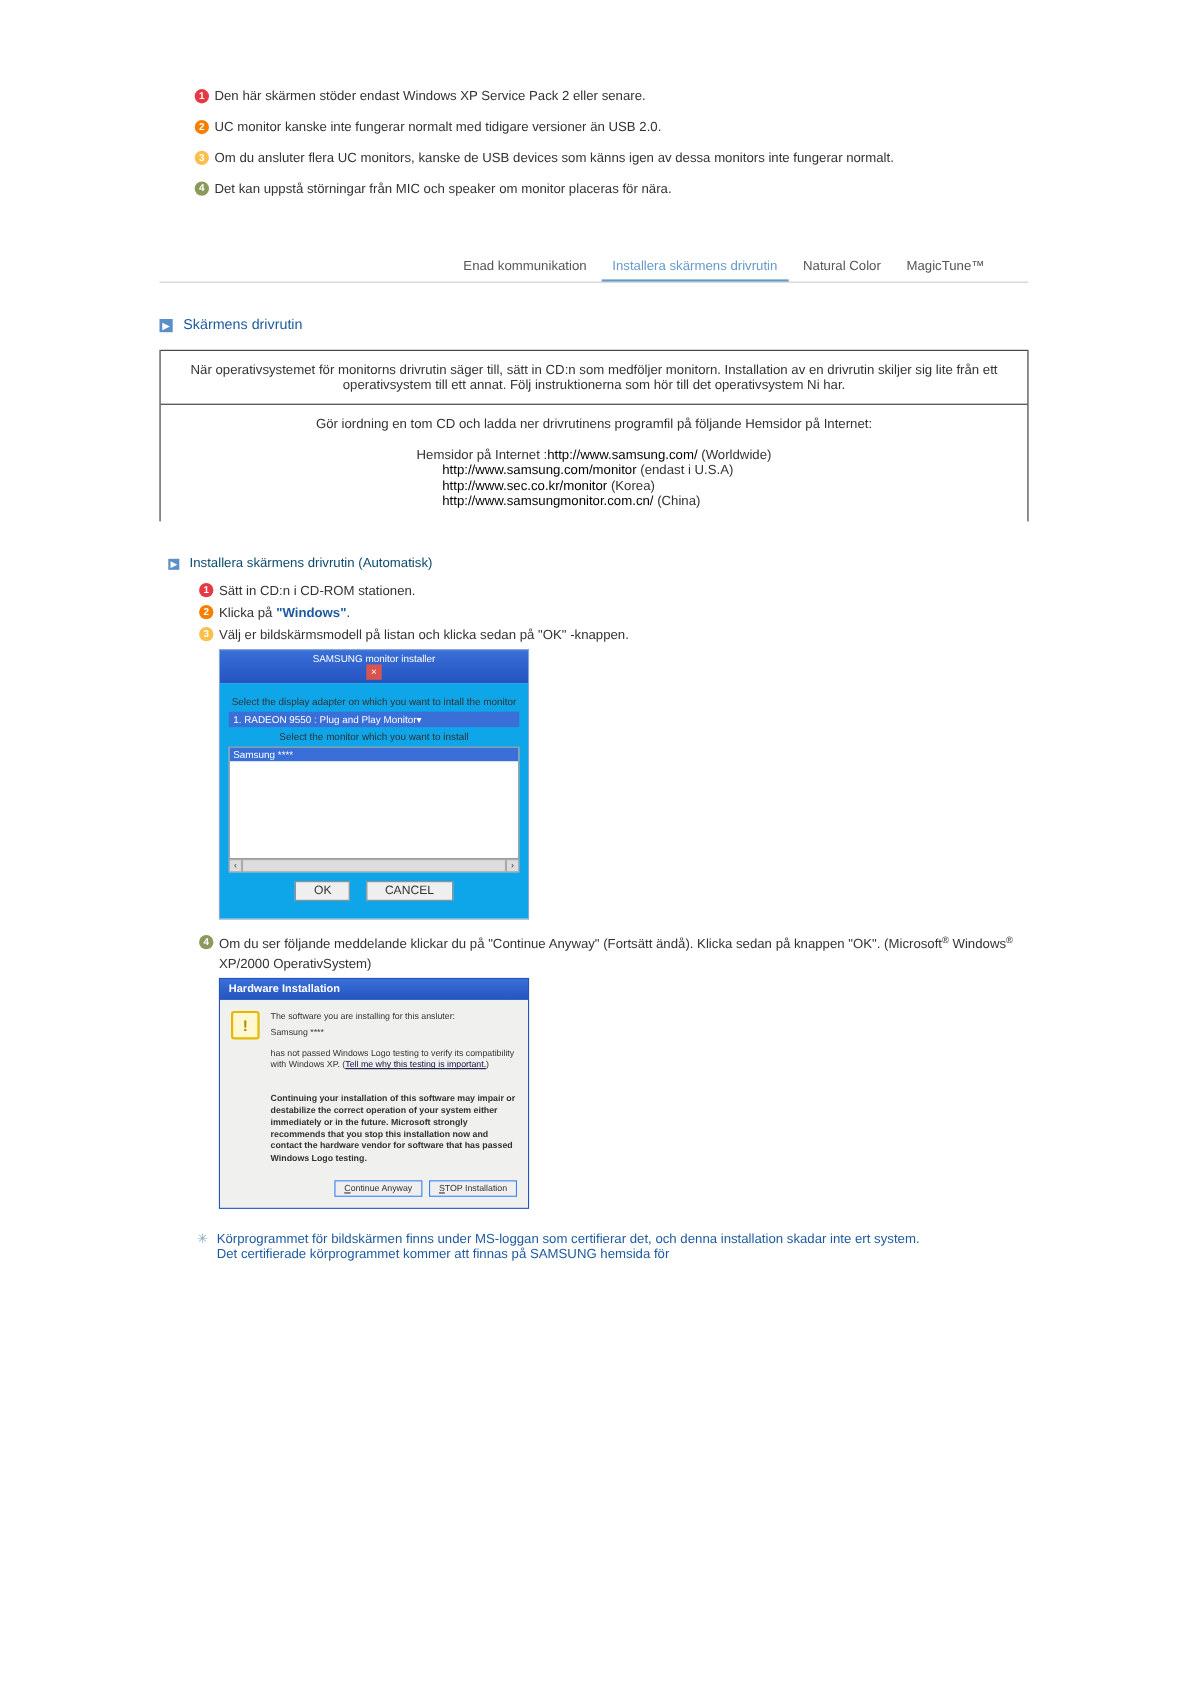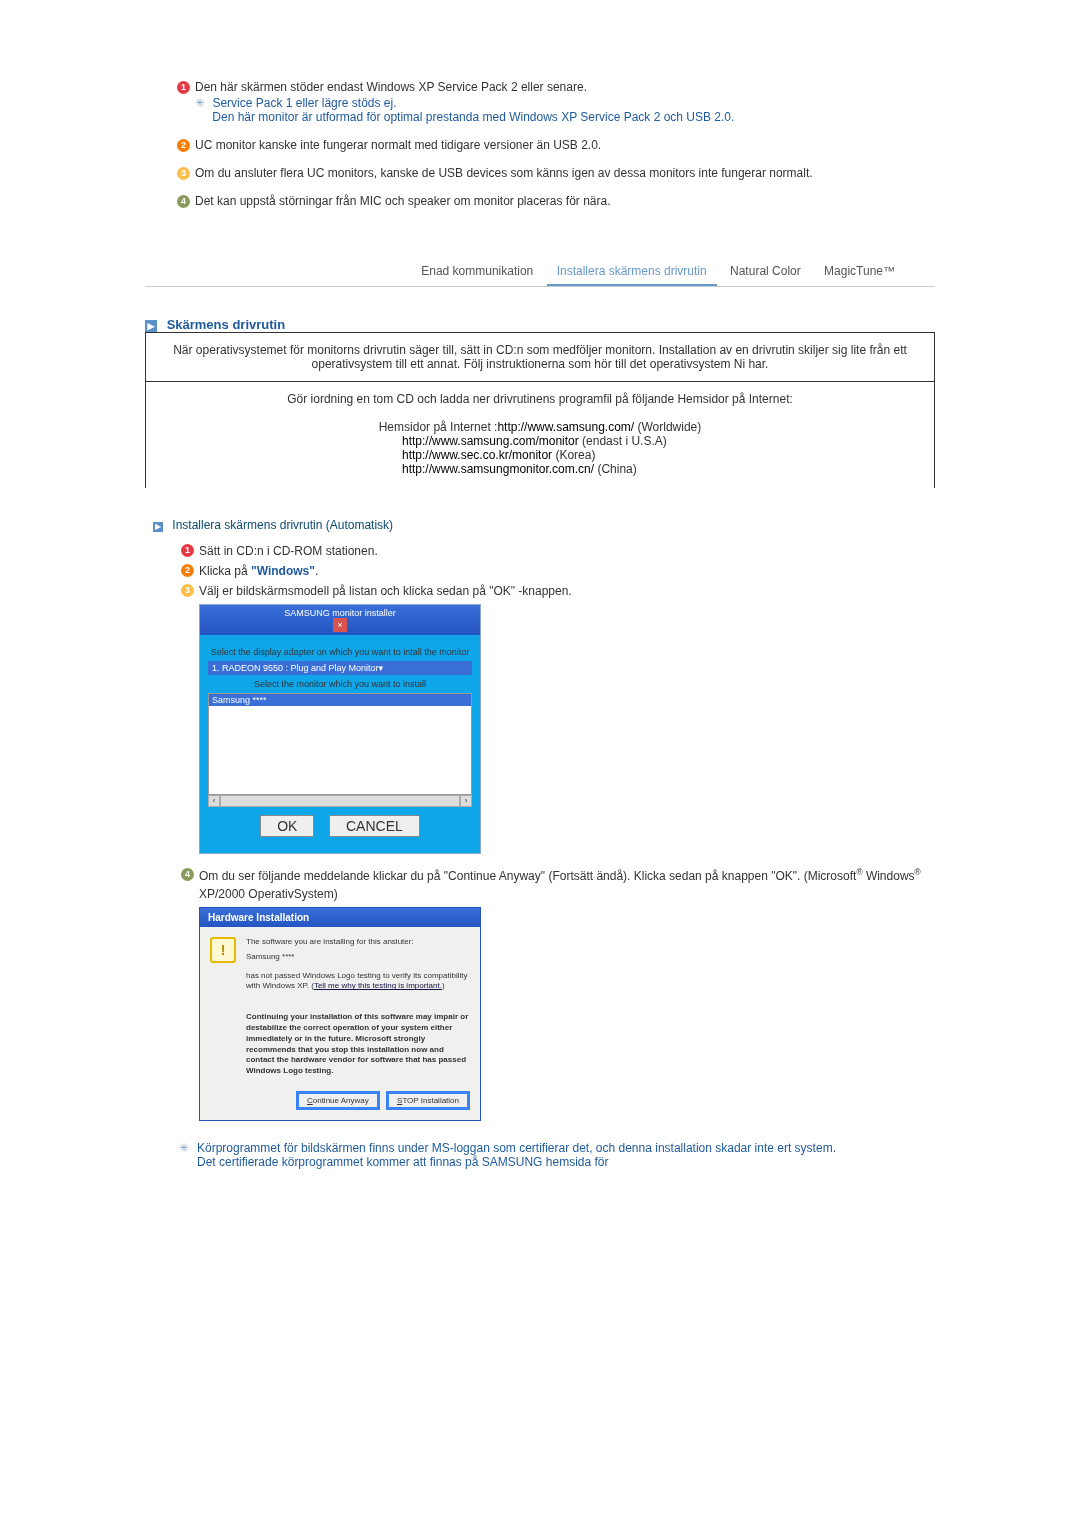--- a/index.html
+++ b/index.html
@@ -63,22 +63,23 @@
   padding: 6px 10px;
   color: #555;
   cursor: default;
 }
 .tab.active {
   color: #6699cc;
   border-bottom: 2px solid #6699cc;
 }
 .section-header {
   color: #1e5a9e;
-  font-weight: bold;
+  font-weight: normal;
   font-size: 13px;
+  margin-bottom: 16px;
 }
 .section-header .arrow-box {
   display: inline-block;
   width: 12px;
   height: 12px;
   background: #5a8fc8;
   color: #fff;
   font-size: 9px;
   text-align: center;
   line-height: 12px;
@@ -169,21 +170,21 @@
 }
 .win-list {
   background:#fff; border:1px solid #999; height:100px; font-size:9px;
 }
 .win-list-item { background:#3a6fd8; color:#fff; padding:1px 3px; }
 .win-scroll { display:flex; }
 .win-scroll .track { height:10px; flex:1; background:#ddd; border:1px solid #aaa;}
 .win-buttons { text-align:center; padding:8px 0;}
 .win-btn {
   display:inline-block; border:1px solid #888; background:#efefef;
-  padding:2px 16px; font-size:14px; margin:0 6px;
+  padding:2px 16px; font-size:11px; margin:0 6px;
 }
 .dlg {
   margin: 4px 0 12px 54px;
   border: 1px solid #2454c0;
   width: 280px;
   background: #f0f0ee;
   font-size: 8px;
 }
 .dlg-title {
   background: linear-gradient(#3a6fd8, #2454c0);
@@ -192,45 +193,39 @@
 .dlg-body { padding:10px; display:flex; }
 .dlg-icon {
   width:22px; height:22px; border:2px solid #e6b800; border-radius:3px;
   background:#fff8d0; color:#b08900; text-align:center; line-height:22px;
   font-weight:bold; font-size:14px; margin-right:10px; flex-shrink:0;
 }
 .dlg-text { line-height:1.35; }
 .dlg-bold { font-weight:bold; }
 .dlg-buttons { text-align:right; padding:4px 10px 10px 10px; }
 .dlg-btn {
-  display:inline-block; border:3px solid #3b82f6; background:#efefef;
+  display:inline-block; border:1px solid #3b82f6; background:#efefef;
   padding:2px 8px; font-size:8px; margin-left:4px;
 }
 .footnote {
   padding-left: 52px;
   position: relative;
   margin-top: 20px;
 }
 .footnote .star { position:absolute; left:34px; top:0; }
 sup { font-size: 0.7em; }
 </style>
 </head>
 <body>
 
 <div class="page">
 
   <div class="note-item">
     <span class="num-badge num-red">1</span>
     <span class="note-text">Den här skärmen stöder endast Windows XP Service Pack 2 eller senare.</span>
-    <div style="padding-left:0; margin-top:2px;">
-      <span class="star">✳</span>
-      <span class="blue-text">Service Pack 1 eller lägre stöds ej.</span><br>
-      <span style="display:inline-block; width:14px;"></span>
-      <span class="blue-text">Den här monitor är utformad för optimal prestanda med Windows XP Service Pack 2 och USB 2.0.</span>
-    </div>
   </div>
 
   <div class="note-item">
     <span class="num-badge num-orange">2</span>
     <span class="note-text">UC monitor kanske inte fungerar normalt med tidigare versioner än USB 2.0.</span>
   </div>
 
   <div class="note-item">
     <span class="num-badge num-gold">3</span>
     <span class="note-text">Om du ansluter flera UC monitors, kanske de USB devices som känns igen av dessa monitors inte fungerar normalt.</span>

